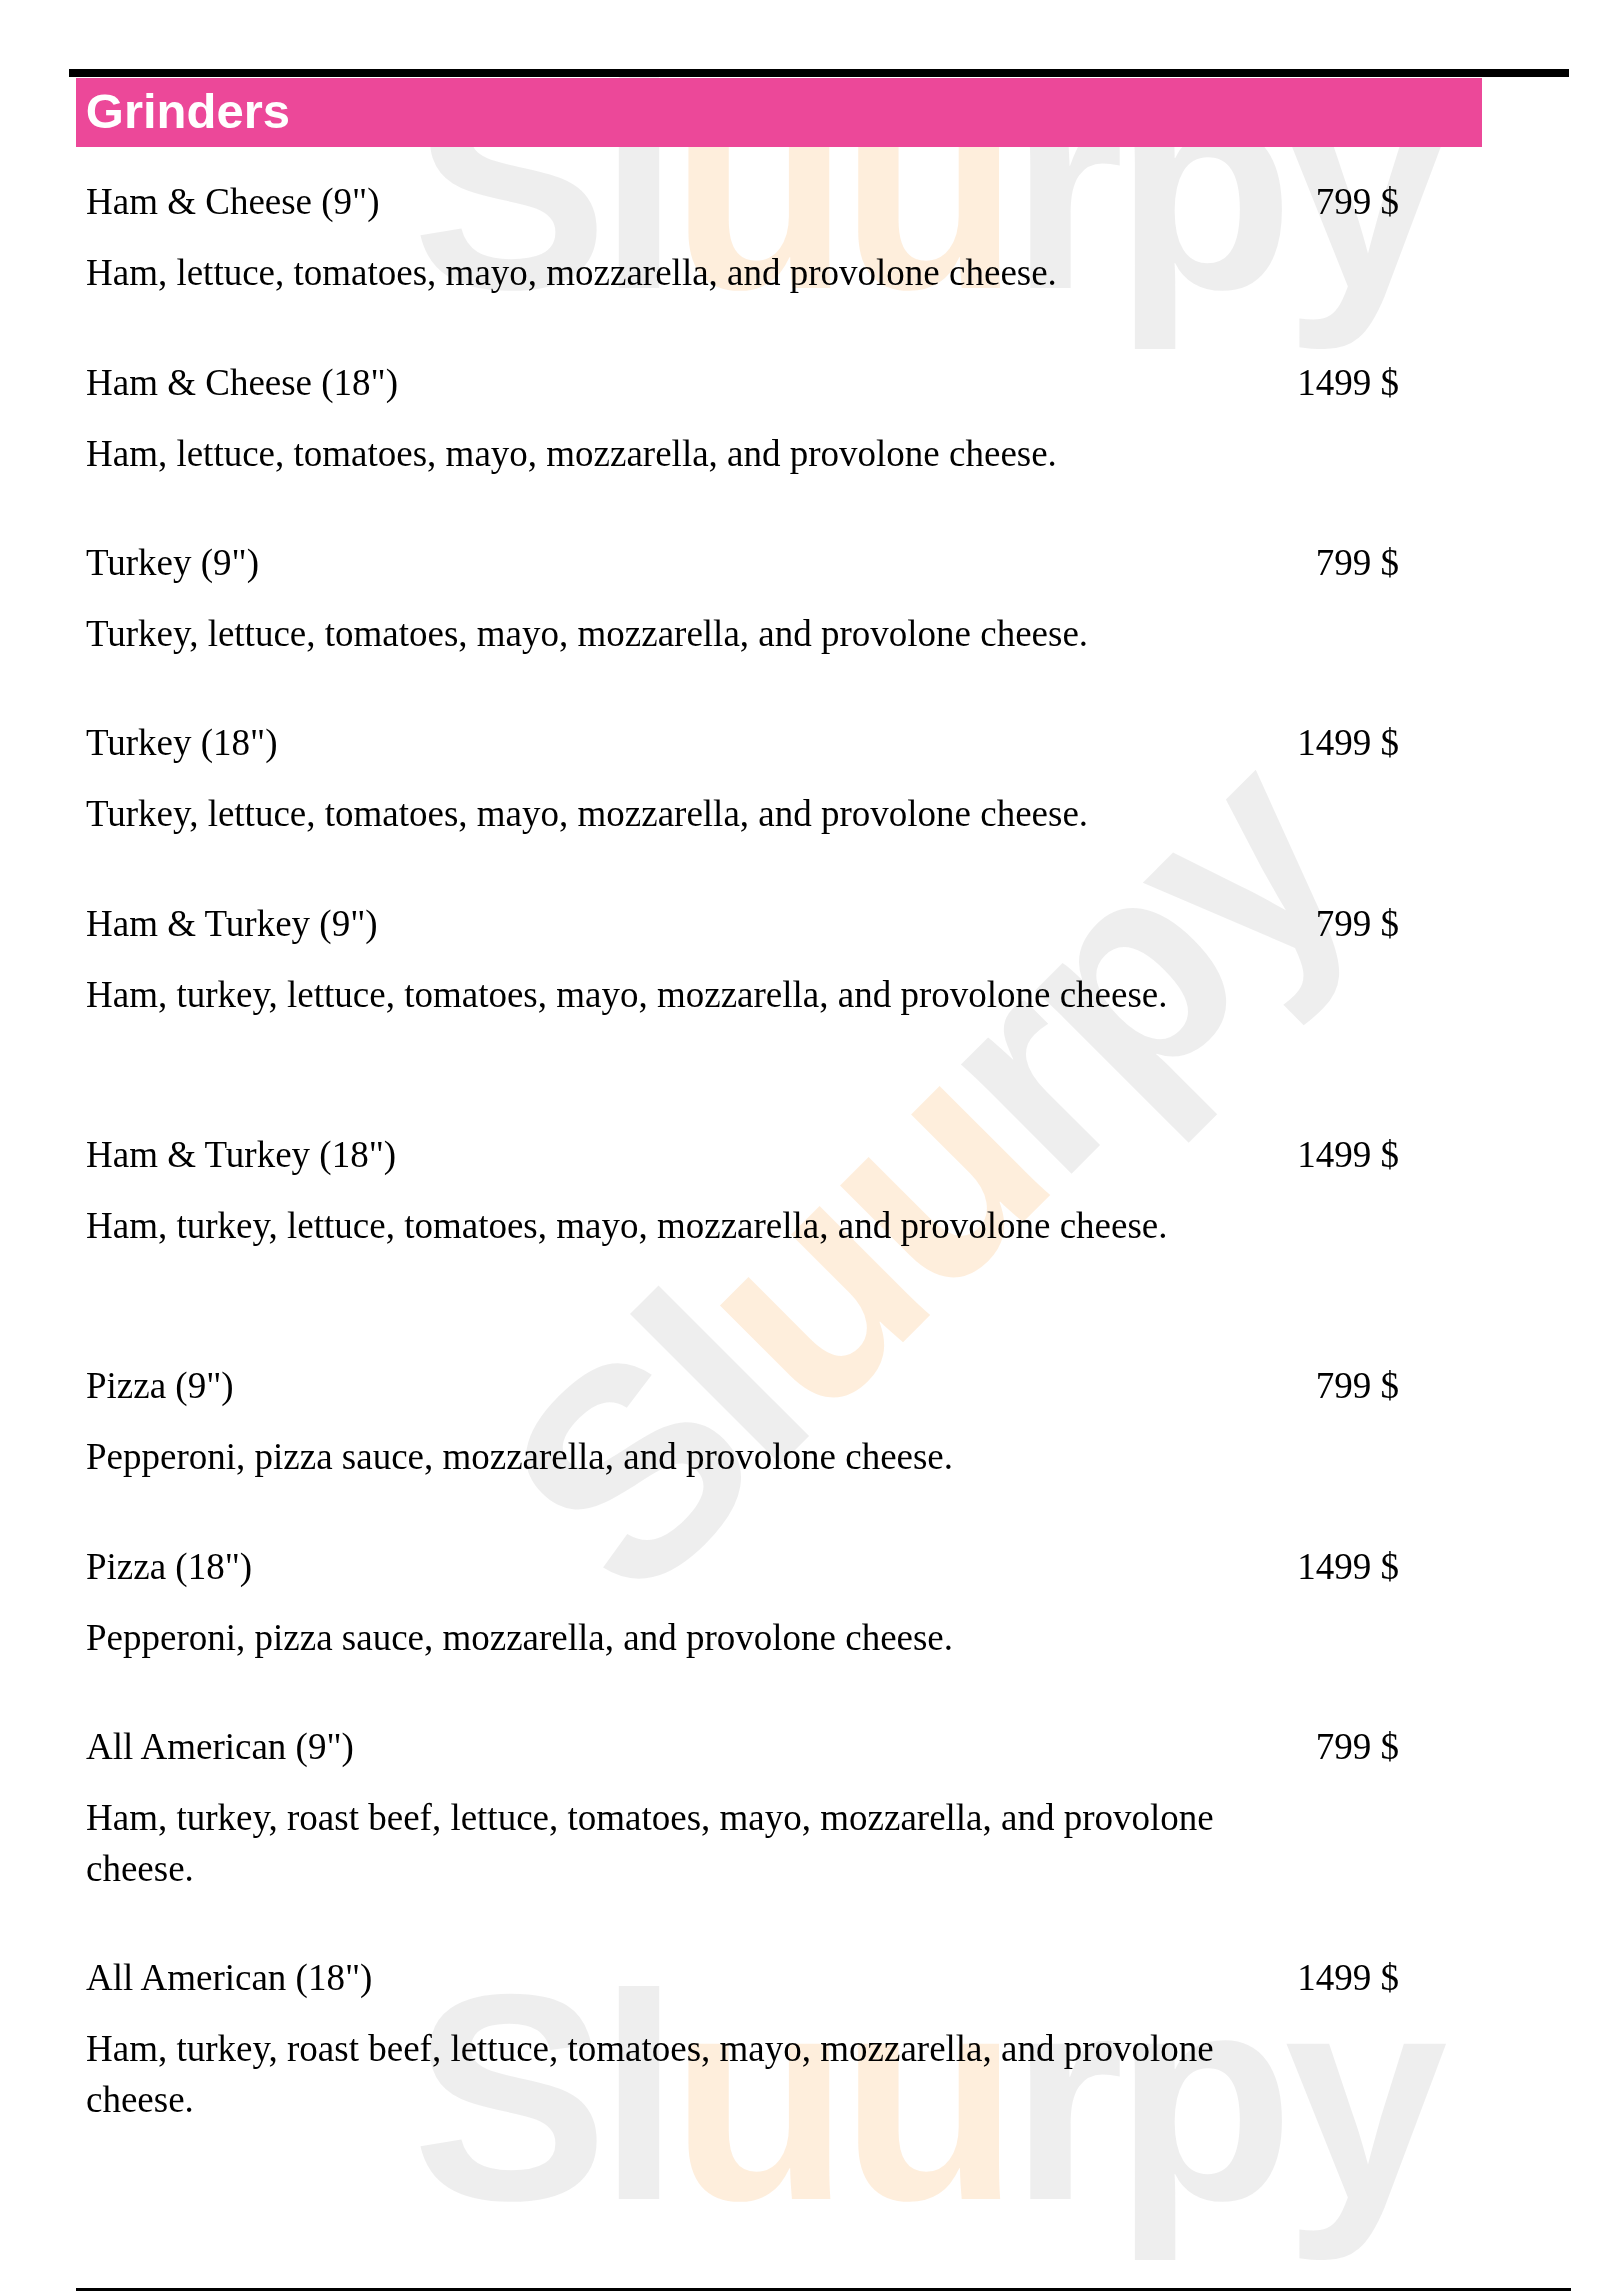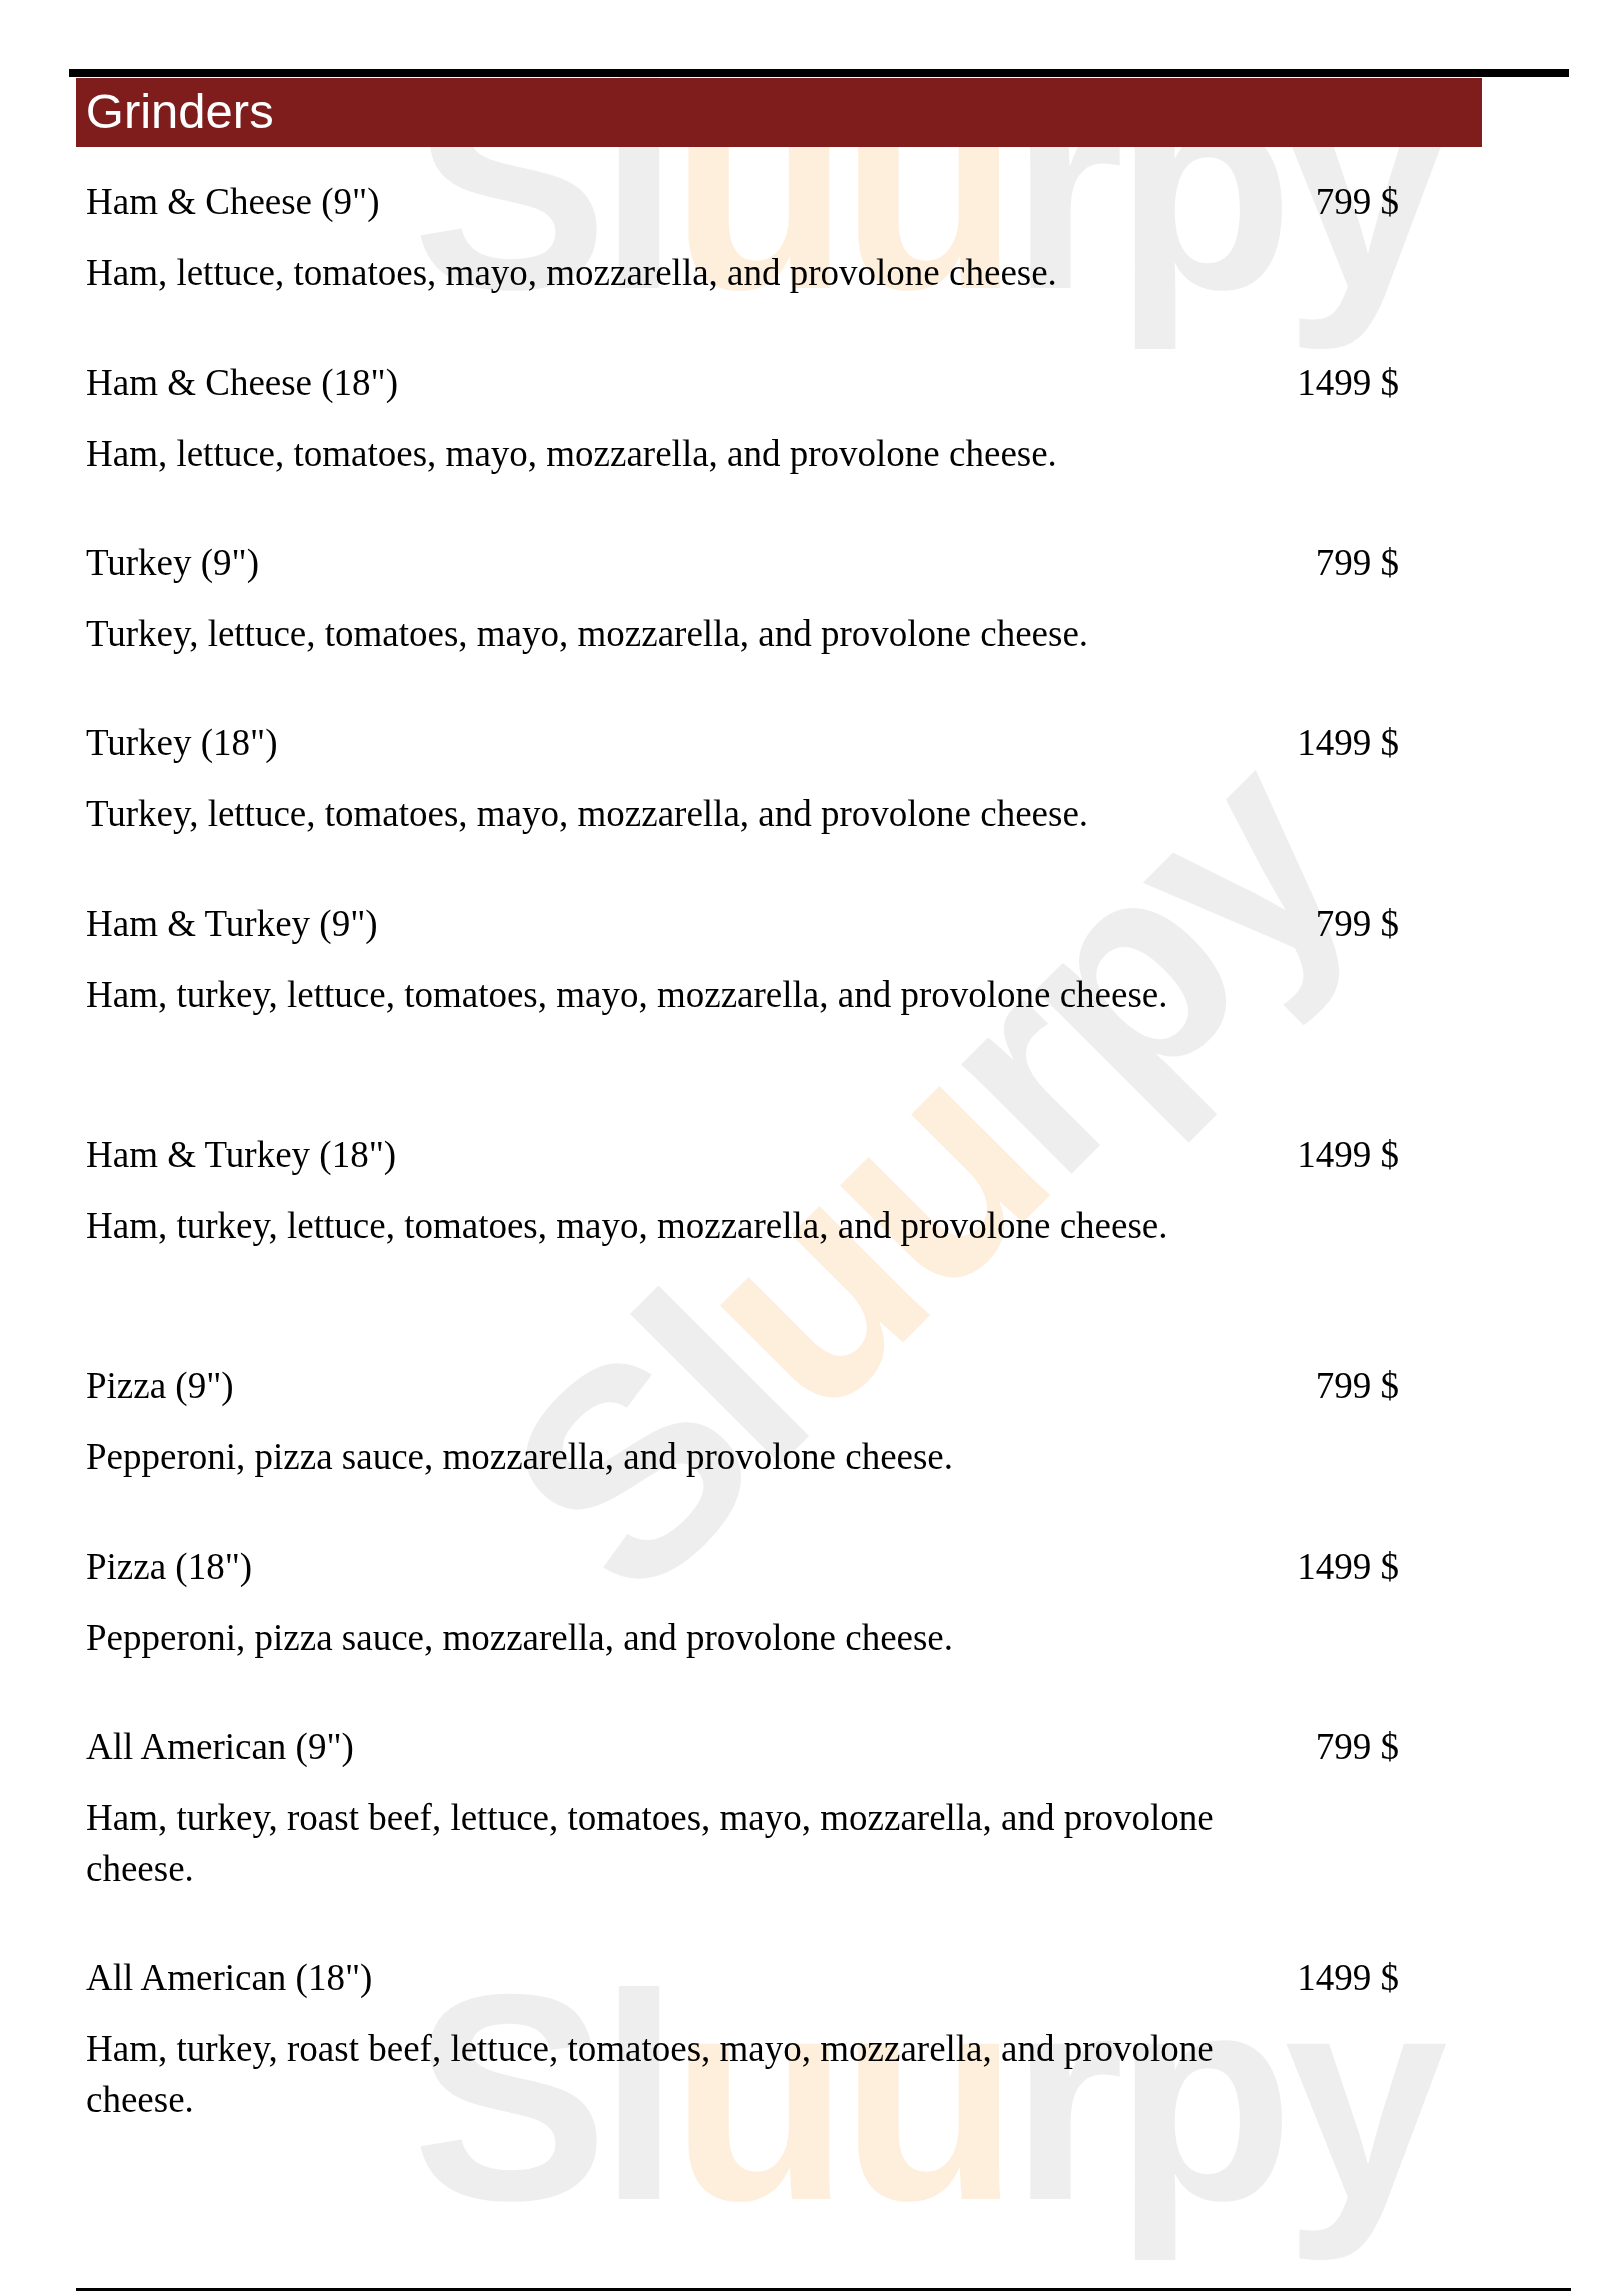--- a/index.html
+++ b/index.html
@@ -1,18 +1,18 @@
 <!DOCTYPE html>
 <html><head>
   <meta charset="utf-8">
   <style>
     html, body { margin: 0; padding: 0; background: #ffffff; }
     body { width: 1621px; height: 2293px; position: relative; overflow: hidden; }
     .top-rule { position: absolute; left: 69px; top: 69px; width: 1500px; height: 7.8px; background: #000; }
-    .banner { position: absolute; left: 76px; top: 78px; width: 1406px; height: 69px; background: #7f1d1d; }
+    .banner { position: absolute; left: 76px; top: 78px; width: 1406px; height: 69px; background: #ec4899; font-weight: bold; }
     .banner-title { position: absolute; left: 9.8px; top: 5.9px; font-family: "Liberation Sans", sans-serif; font-size: 49px; color: #fff; line-height: 55px; }
     .item { position: absolute; left: 86px; width: 1313px; font-family: "Liberation Serif", serif; font-size: 37px; color: #000; line-height: 51px; }
     .item .name { display: block; }
     .item .desc { display: block; width: 1147px; margin-top: 20px; }
     .item .price { position: absolute; right: 0; top: 0; }
     .bottom-rule { position: absolute; left: 76px; top: 2288px; width: 1495px; height: 2.9px; background: #000; }
     .wm { position: absolute; font-family: "Liberation Sans", sans-serif; font-weight: bold; font-size: 294px; letter-spacing: -9.8px; pointer-events: none; line-height: 1; }
     .wm .g { color: rgba(150,150,150,0.16); }
     .wm .o { color: rgba(250,160,60,0.18); }
   </style>

